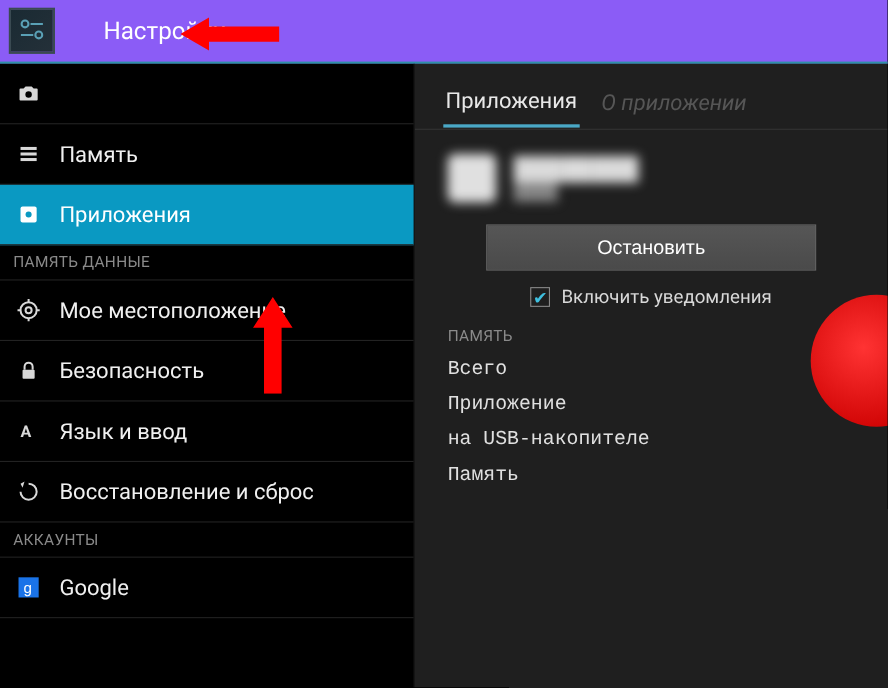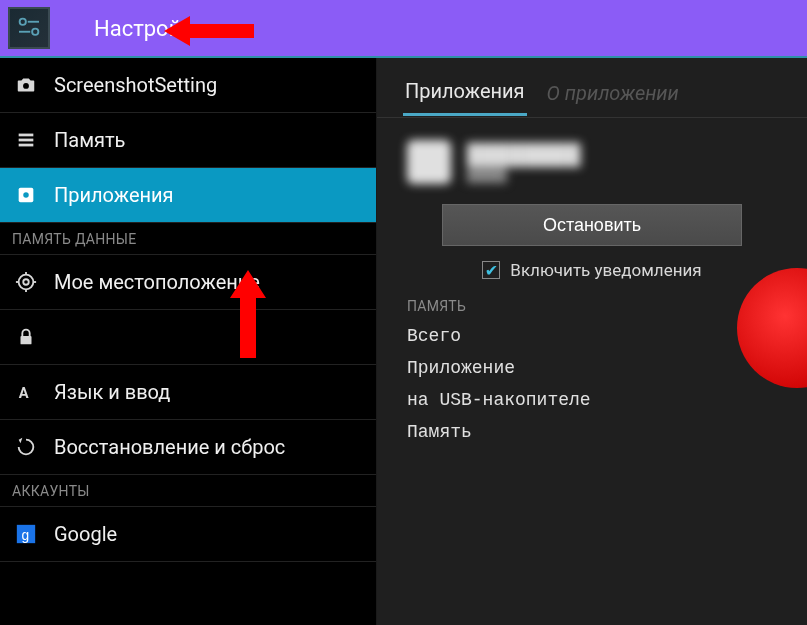--- a/index.html
+++ b/index.html
@@ -64,21 +64,20 @@
   <div class="body">
 
     <div class="sidebar">
       <div class="side-item">
         <span class="ic">
           <svg viewBox="0 0 24 24" fill="#d8d8d8">
               <path d="M4 7h3l2-2h6l2 2h3a1 1 0 011 1v10a1 1 0 01-1 1H4a1 1 0 01-1-1V8a1 1 0 011-1z"></path>
               <circle cx="12" cy="13" r="3.2" fill="#000"></circle>
             </svg>
         </span>
-        <span>ScreenshotSetting</span>
       </div>
       <div class="side-item">
         <span class="ic">
           <svg viewBox="0 0 24 24" fill="#d8d8d8">
               <rect x="4" y="5" width="16" height="3"></rect>
               <rect x="4" y="10.5" width="16" height="3"></rect>
               <rect x="4" y="16" width="16" height="3"></rect>
             </svg>
         </span>
         <span>Память</span>
@@ -108,20 +107,21 @@
         </span>
         <span>Мое местоположение</span>
       </div>
       <div class="side-item">
         <span class="ic">
           <svg viewBox="0 0 24 24" fill="#d8d8d8">
               <rect x="6" y="11" width="12" height="9" rx="1"></rect>
               <path d="M8 11V8a4 4 0 118 0v3" fill="none" stroke="#d8d8d8" stroke-width="2"></path>
             </svg>
         </span>
+        <span>Безопасность</span>
       </div>
       <div class="side-item">
         <span class="ic">
           <svg viewBox="0 0 24 24" fill="#d8d8d8">
               <text x="4" y="18" font-size="16" font-weight="bold" fill="#d8d8d8">A</text>
             </svg>
         </span>
         <span>Язык и ввод</span>
       </div>
       <div class="side-item">

